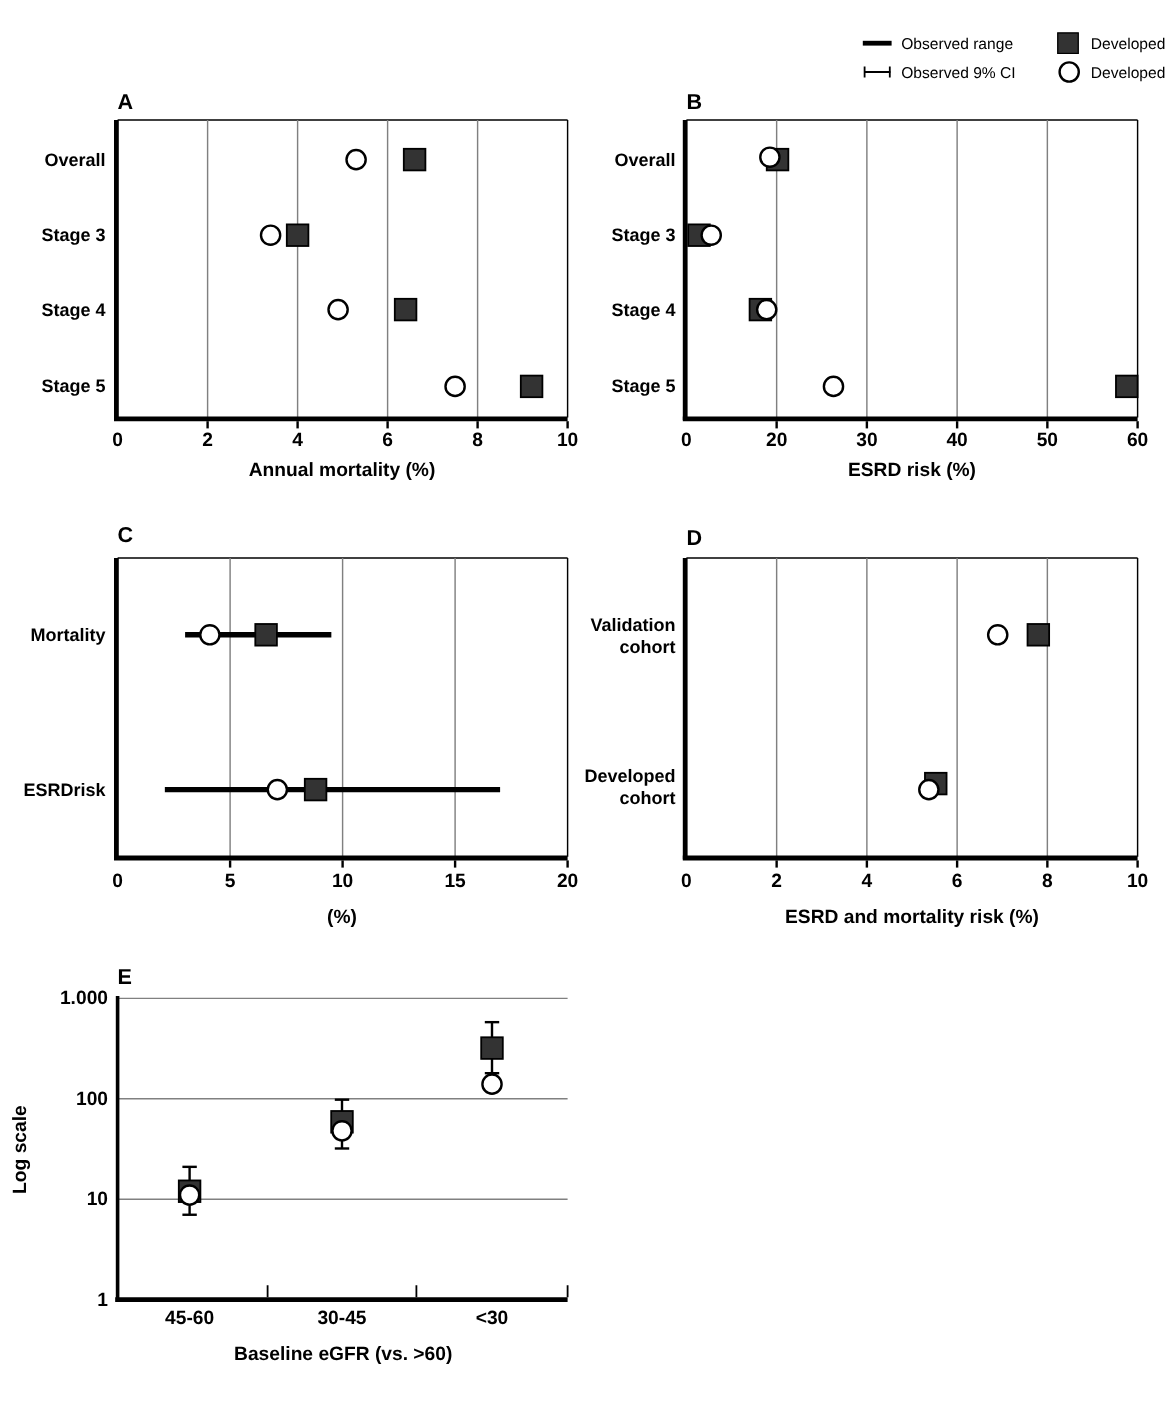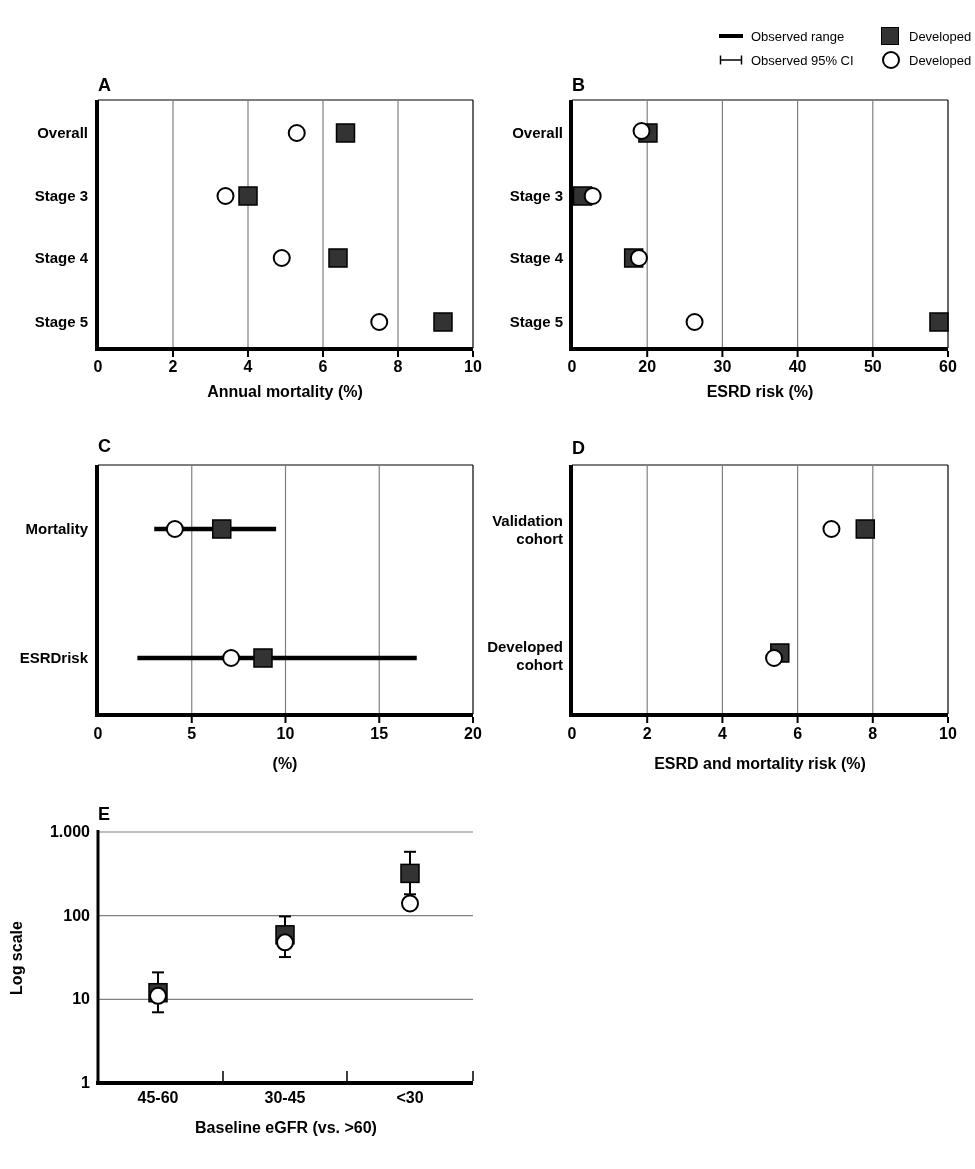--- a/index.html
+++ b/index.html
@@ -38,21 +38,21 @@
         <span>Developed</span>
       </div>
       <div class="legend-row">
         <span class="glyph">
           <svg width="24" height="12" style="position:static">
             <line x1="1.5" y1="1.5" x2="1.5" y2="10.5" stroke="#000" stroke-width="1.5"></line>
             <line x1="22.5" y1="1.5" x2="22.5" y2="10.5" stroke="#000" stroke-width="1.5"></line>
             <line x1="1" y1="6" x2="23" y2="6" stroke="#000" stroke-width="1.5"></line>
           </svg>
         </span>
-        <span>Observed 95% CI</span>
+        <span>Observed 9% CI</span>
       </div>
       <div class="legend-row">
         <span class="glyph">
             <span class="glyph-circle"></span>
           </span>
         <span>Developed</span>
       </div>
     </div>
   </div>
 

